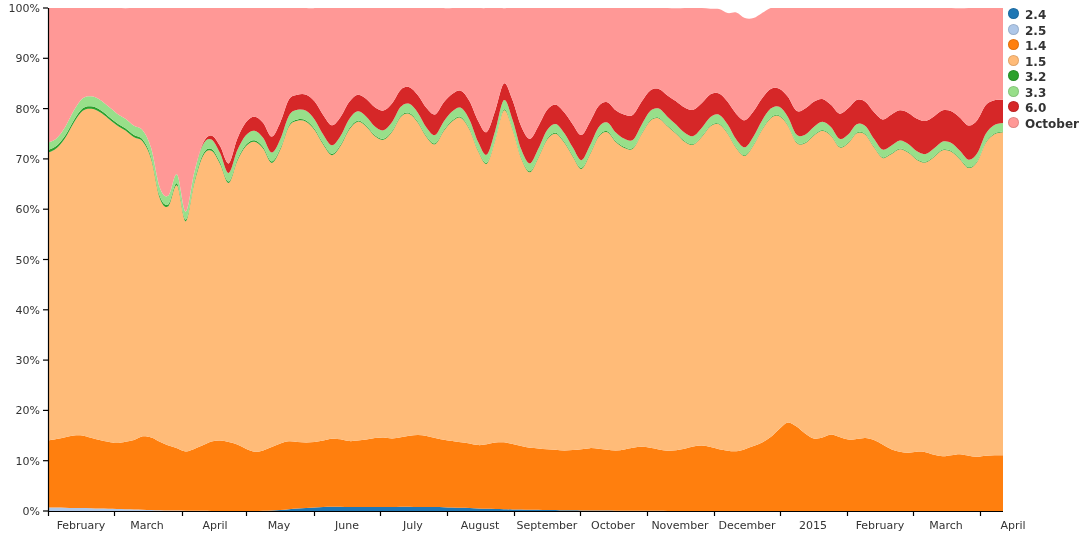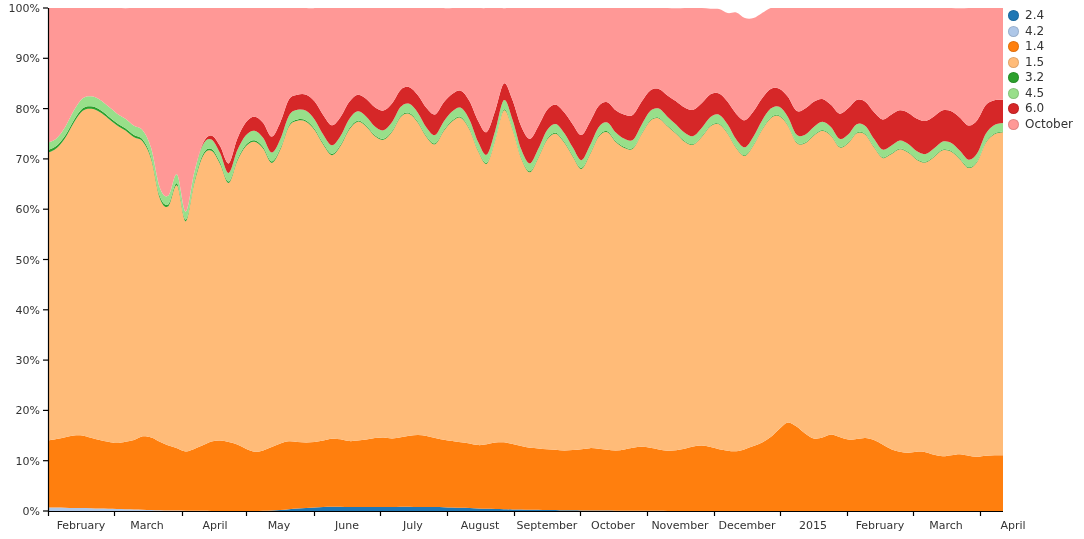--- a/index.html
+++ b/index.html
@@ -4,21 +4,21 @@
 <style>
   html,body{margin:0;padding:0;background:#ffffff;}
   body{width:1084px;height:539px;overflow:hidden;
        font-family:"DejaVu Sans","Liberation Sans",sans-serif;}
   #root{position:relative;width:1084px;height:539px;}
   svg#chart{position:absolute;left:0;top:0;width:1084px;height:539px;display:block;}
   .tick-label{font-size:11px;fill:#333333;}
   .axis-line{stroke:#000000;stroke-width:1.2;fill:none;}
   .tick-mark{stroke:#000000;stroke-width:1.2;}
   #legend{position:absolute;left:1008px;top:8px;width:76px;}
-  .legend-row{display:flex;align-items:center;height:15px;margin:0 0 0.5px 0;}
+  .legend-row{display:flex;height:15px;margin:0 0 0.5px 0;font-weight:bold;}
   .legend-swatch{width:11px;height:11px;border-radius:50%;flex:0 0 auto;
                  box-shadow:inset 0 0 0 1px rgba(0,0,0,0.12);}
   .legend-label{font-size:12px;color:#333333;margin-left:6px;white-space:nowrap;line-height:15px;}
 </style>
 </head>
 <body>
 
 <div id="root">
 
   <svg id="chart" viewBox="0 0 1084 539" preserveAspectRatio="none">
@@ -101,37 +101,37 @@
     </g>
   </svg>
 
   <div id="legend">
       <div class="legend-row">
         <span class="legend-swatch" style="background: rgb(31, 119, 180);"></span>
         <span class="legend-label">2.4</span>
       </div>
       <div class="legend-row">
         <span class="legend-swatch" style="background: rgb(174, 199, 232);"></span>
-        <span class="legend-label">4.2</span>
+        <span class="legend-label">2.5</span>
       </div>
       <div class="legend-row">
         <span class="legend-swatch" style="background: rgb(255, 127, 14);"></span>
         <span class="legend-label">1.4</span>
       </div>
       <div class="legend-row">
         <span class="legend-swatch" style="background: rgb(255, 187, 120);"></span>
         <span class="legend-label">1.5</span>
       </div>
       <div class="legend-row">
         <span class="legend-swatch" style="background: rgb(44, 160, 44);"></span>
         <span class="legend-label">3.2</span>
       </div>
       <div class="legend-row">
         <span class="legend-swatch" style="background: rgb(152, 223, 138);"></span>
-        <span class="legend-label">4.5</span>
+        <span class="legend-label">3.3</span>
       </div>
       <div class="legend-row">
         <span class="legend-swatch" style="background: rgb(214, 39, 40);"></span>
         <span class="legend-label">6.0</span>
       </div>
       <div class="legend-row">
         <span class="legend-swatch" style="background: rgb(255, 152, 150);"></span>
         <span class="legend-label">October</span>
       </div>
     </div>

